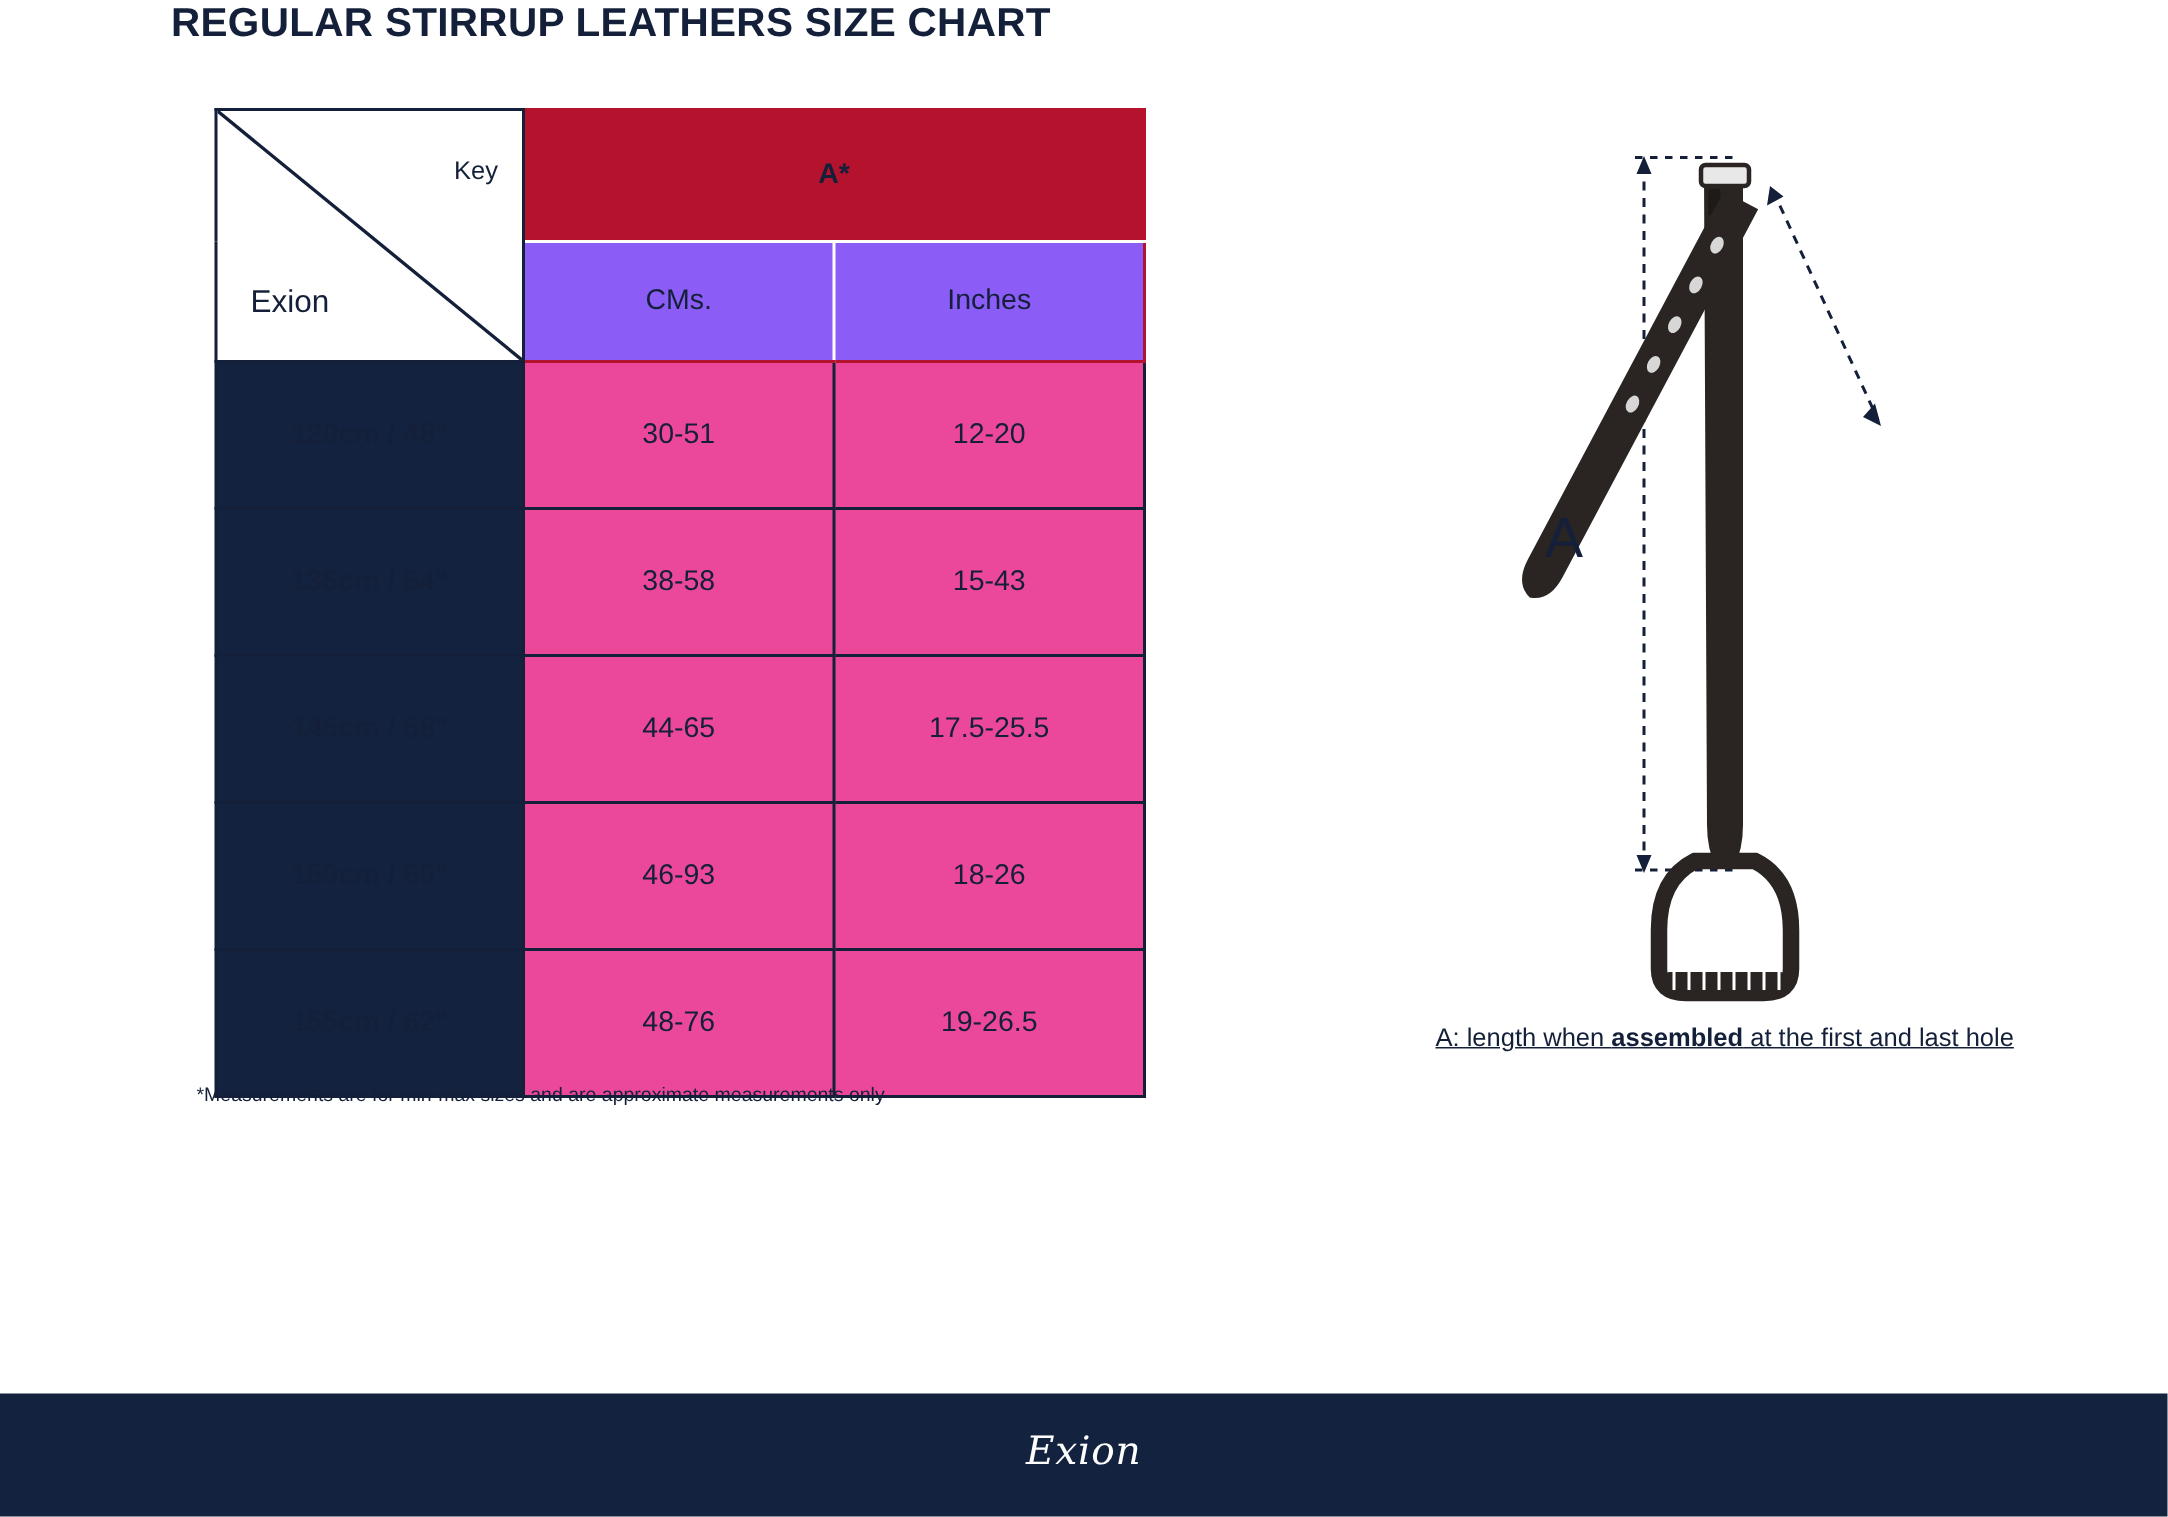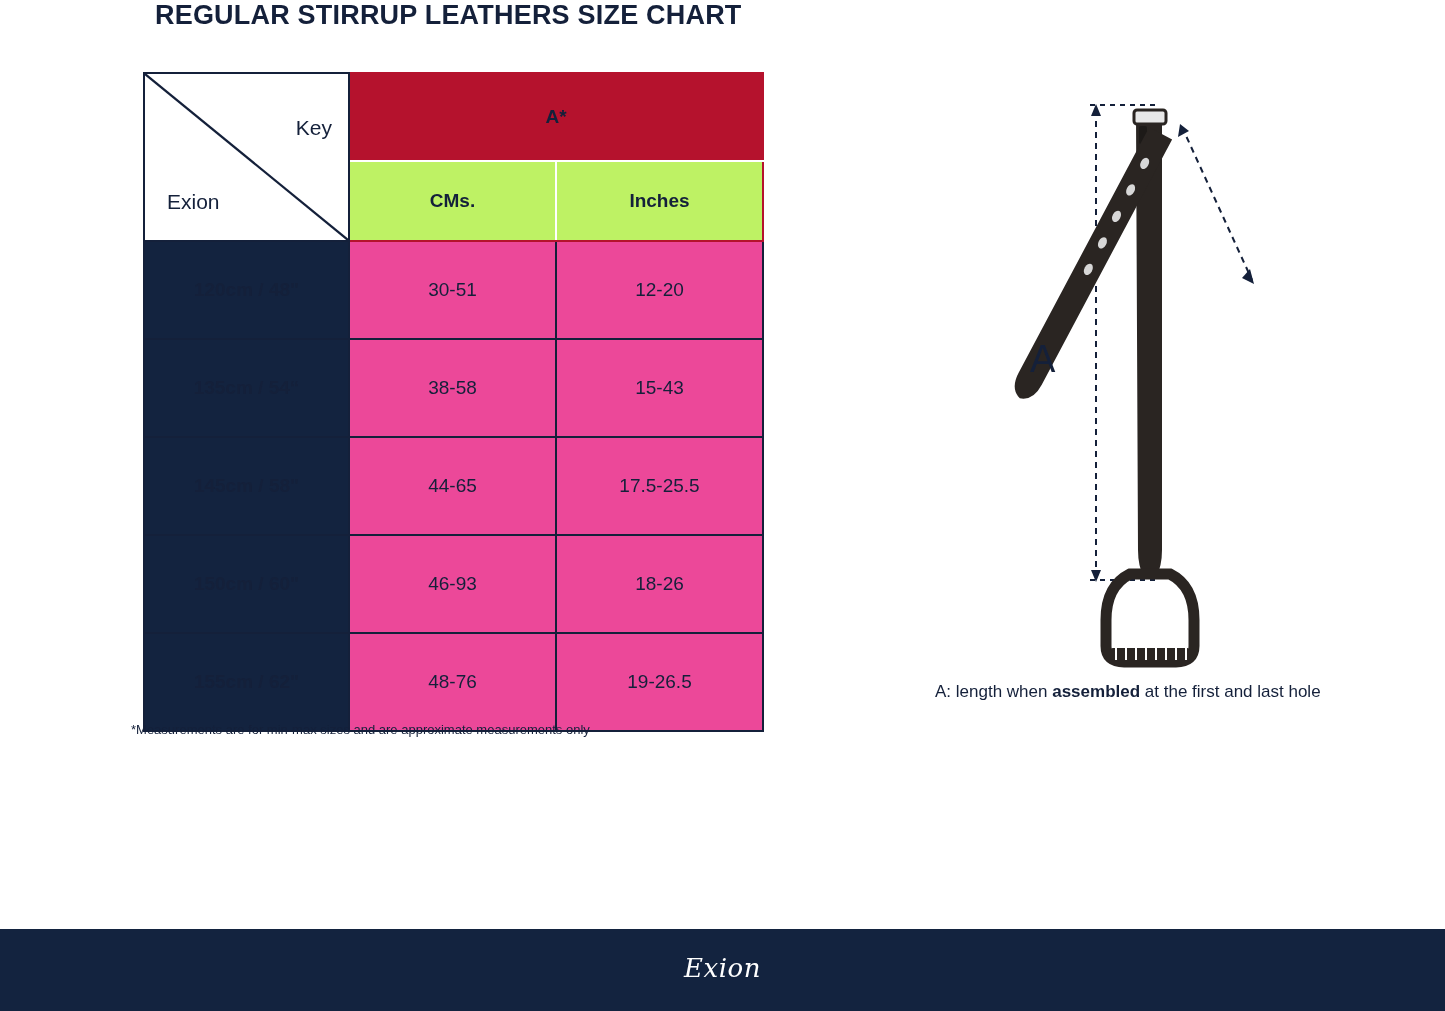--- a/index.html
+++ b/index.html
@@ -19,21 +19,20 @@
   
   .title {
     position: absolute;
     left: 114px;
     top: 0px;
     font-size: 27px;
     font-weight: bold;
     letter-spacing: 0.2px;
     color: #14203a;
     white-space: nowrap;
-    margin-left: 41px;
   }
 
   
   .size-table {
     position: absolute;
     left: 143px;
     top: 72px;
     border-collapse: collapse;
     table-layout: fixed;
   }
@@ -55,46 +54,46 @@
     background: #ffffff;
   }
   .cell-diag .diag-line {
     position: absolute;
     left: 0; top: 0;
     width: 100%; height: 100%;
   }
   .cell-diag .key-label {
     position: absolute;
     right: 16px;
-    top: 42px;
-    font-size: 21px;
+    top: 30px;
+    font-size: 17px;
     color: #14203a;
   }
   .cell-diag .size-label {
     position: absolute;
     left: 22px;
     bottom: 26px;
     font-size: 21px;
     color: #14203a;
   }
 
   .cell-a {
     background: #b5122d;
     color: #ffffff;
     font-size: 21px;
     font-weight: bold;
     height: 84px;
     border-color: #b5122d !important;
     border-bottom-color: #ffffff !important;
   }
   .cell-sub {
-    background: #bef264;
+    background: #8b5cf6;
     color: #ffffff;
     font-size: 19px;
-    font-weight: bold;
+    font-weight: normal;
     height: 76px;
     border-color: #b5122d !important;
   }
   .cell-sub.left-div { border-right: 2px solid #ffffff !important; }
 
   .cell-size {
     background: #13233f;
     color: #ffffff;
     font-size: 20px;
     font-weight: bold;
@@ -126,25 +125,26 @@
   }
   .diagram-letter {
     position: absolute;
     left: 1030px;
     top: 338px;
     font-size: 38px;
     color: #14203a;
   }
   .diagram-caption {
     position: absolute;
-    left: 935px;
+    left: 957px;
     top: 682px;
     font-size: 17px;
     color: #14203a;
     white-space: nowrap;
+    text-decoration: underline;
   }
   .diagram-caption b { font-weight: bold; }
 
   
   .footer-bar {
     position: absolute;
     left: 0;
     bottom: 0;
     width: 1445px;
     height: 82px;

